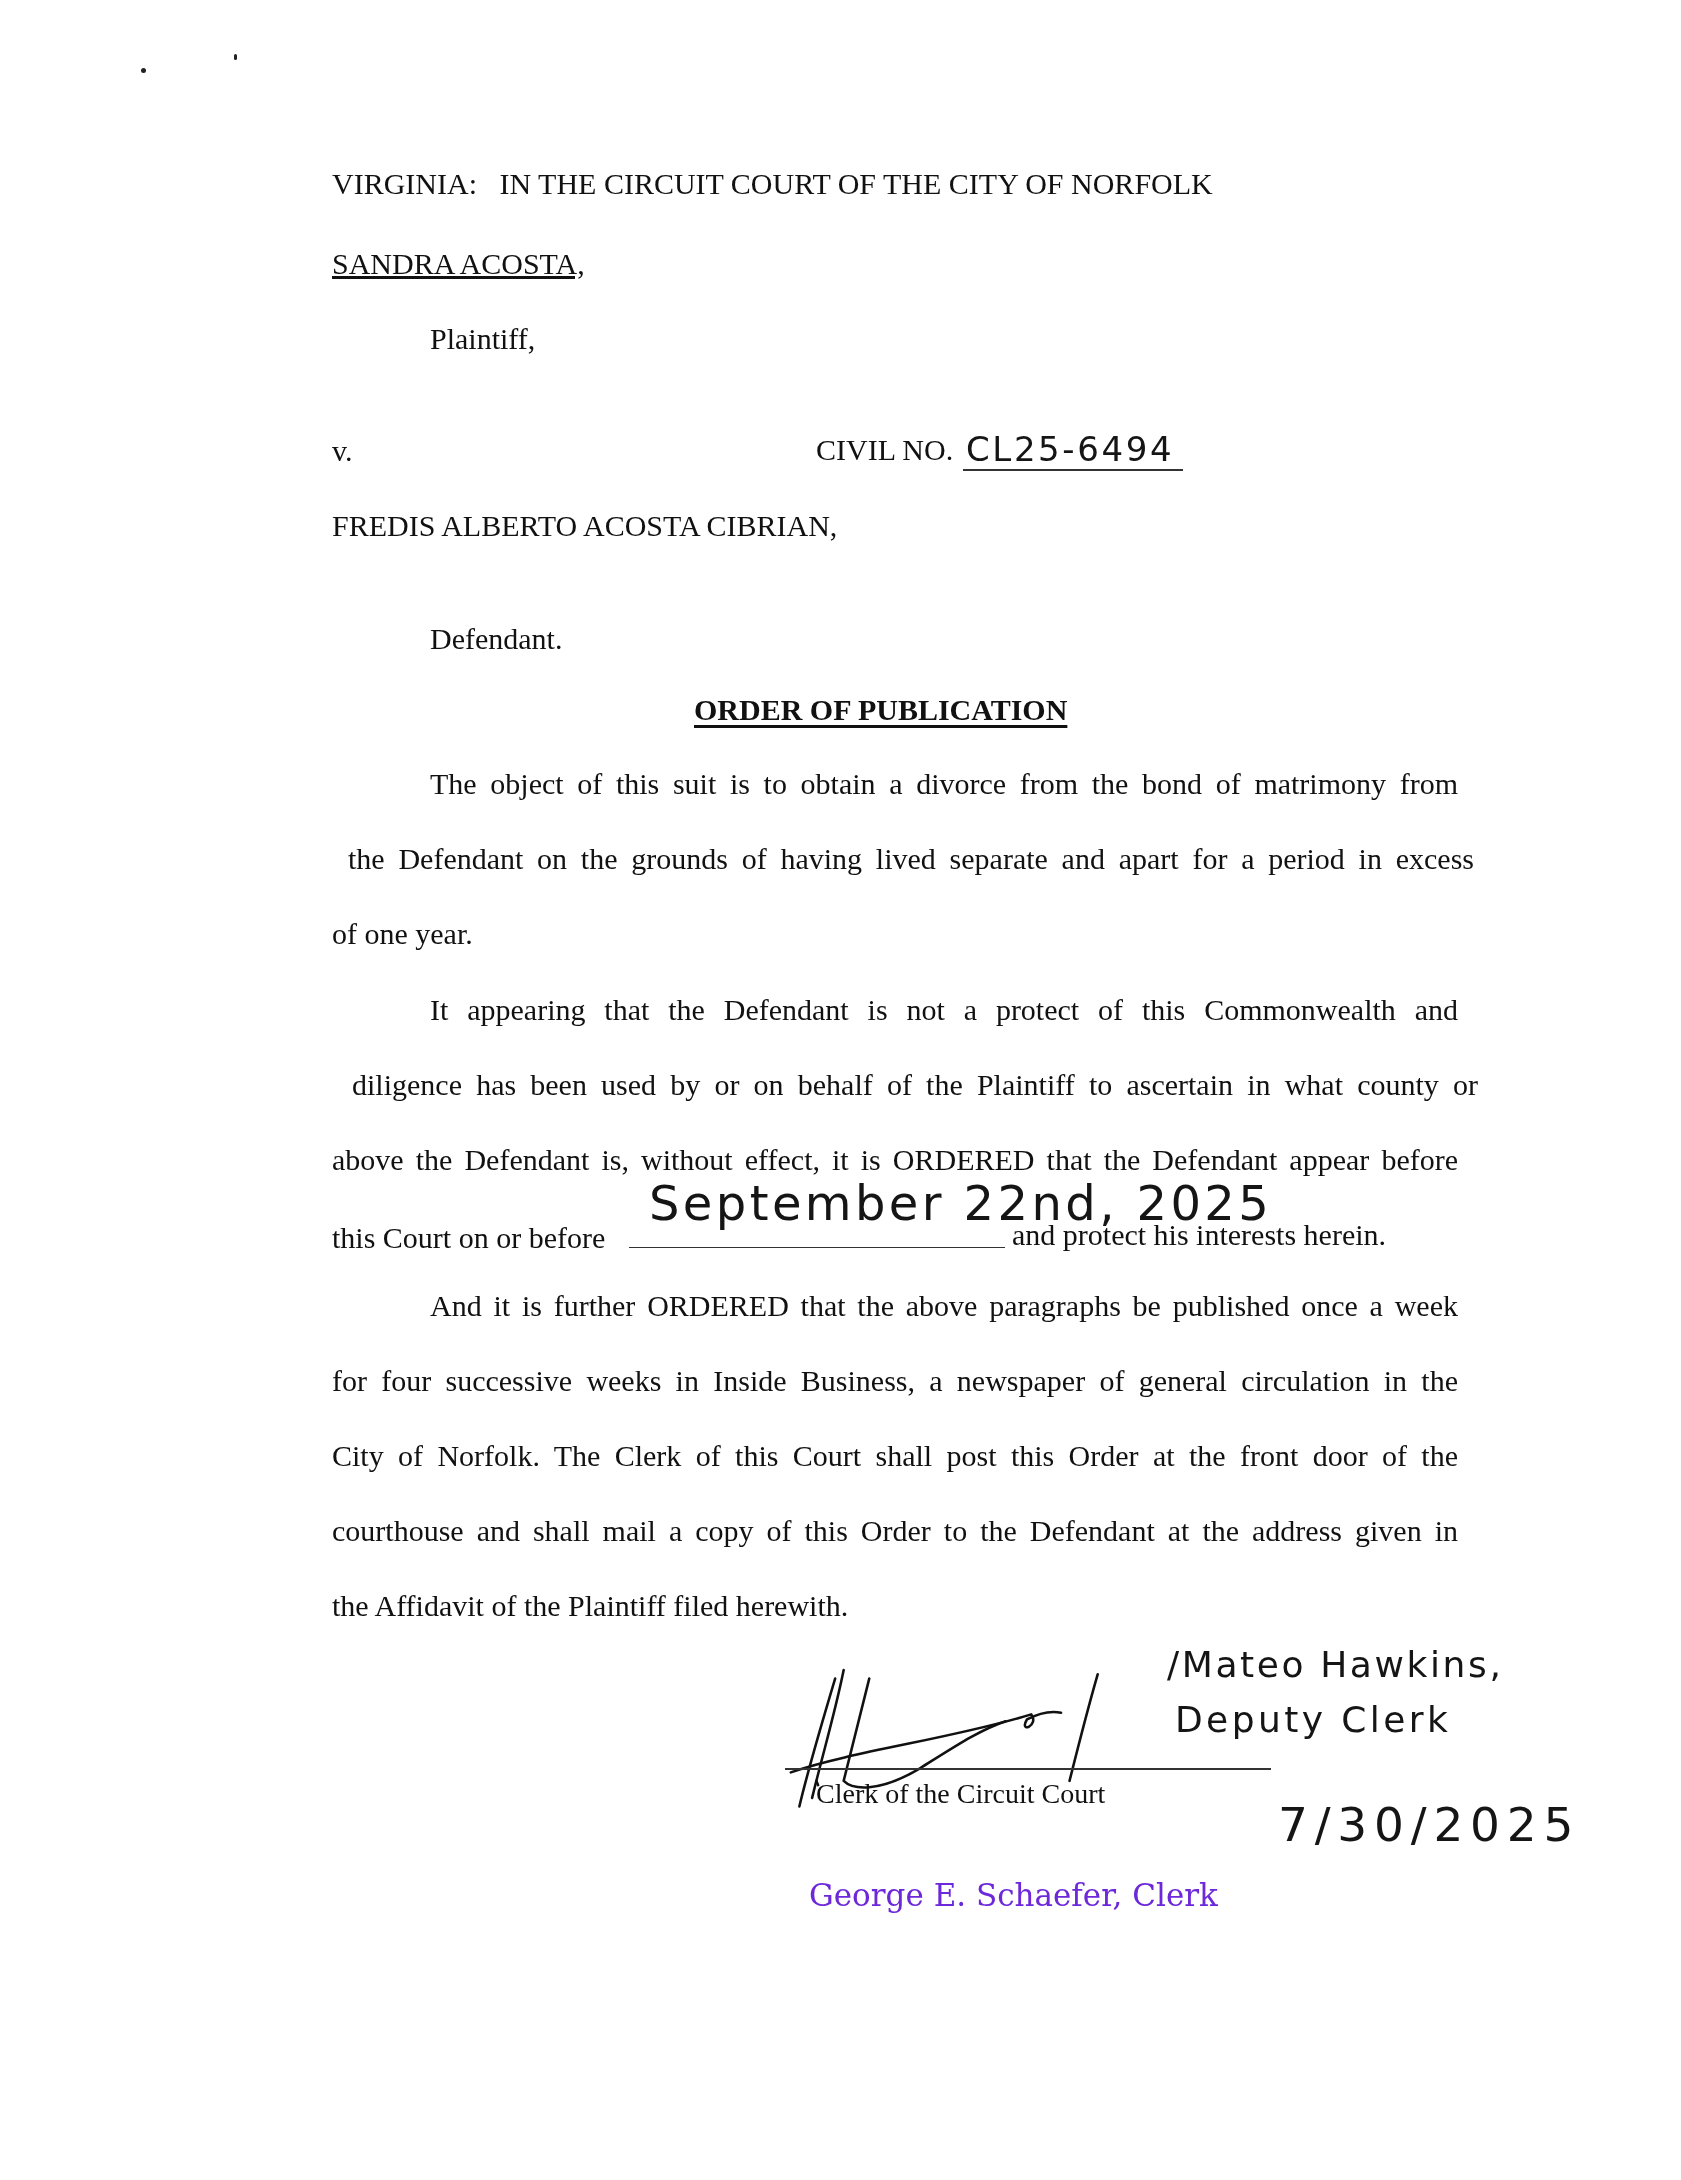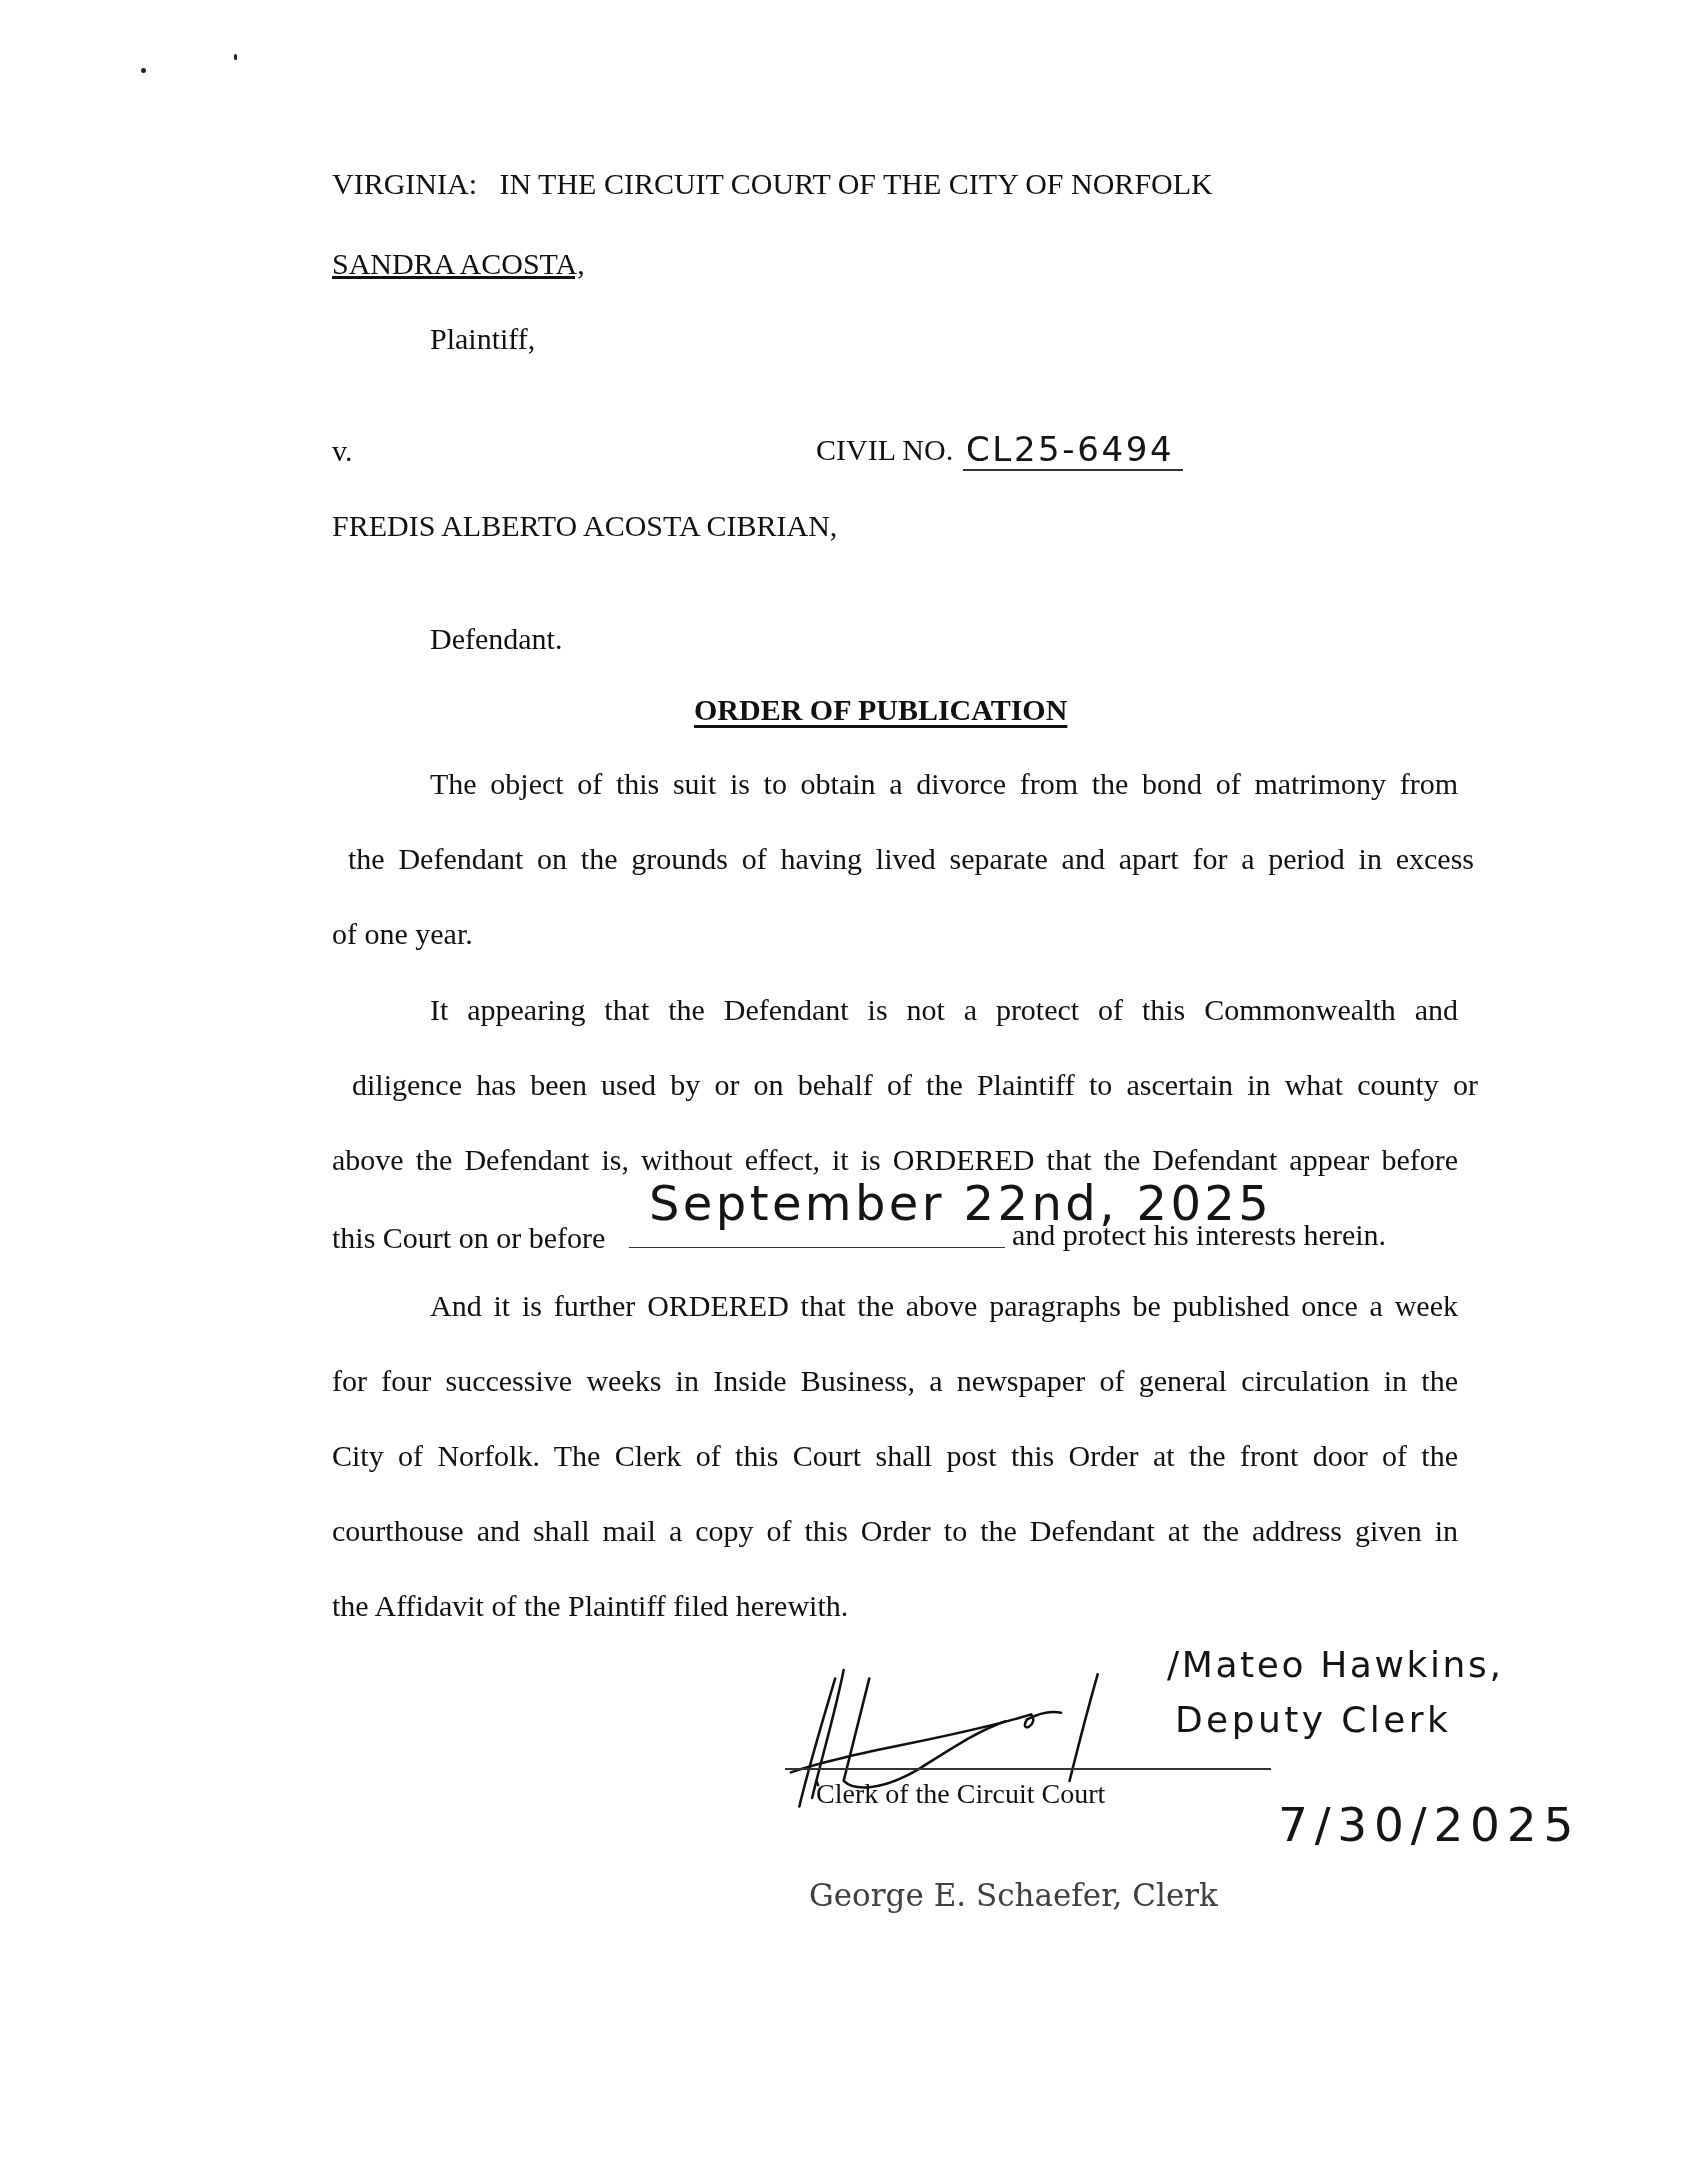--- a/index.html
+++ b/index.html
@@ -5,21 +5,21 @@
   html, body { margin:0; padding:0; background:#ffffff; }
   body { width:1681px; height:2181px; position:relative; overflow:hidden;
          font-family:"Liberation Serif", "DejaVu Serif", serif; color:#111; }
   .t { position:absolute; white-space:nowrap; font-size:30px; line-height:34px; }
   .hand { position:absolute; white-space:nowrap; font-family:"DejaVu Sans", sans-serif;
           color:#151515; font-style:italic; letter-spacing:1.7px; }
   .mark { position:absolute; background:#222; border-radius:50%; }
   .title { font-weight:bold; text-decoration:underline; text-decoration-thickness:2.6px; text-underline-offset:5.1px; font-size:30px; }
   .rule { position:absolute; height:1.7px; background:#333; }
   svg { position:absolute; overflow:visible; }
-  .gs { font-family:"DejaVu Serif", serif; font-size:31px; color:#404040; }
+  .gs { font-family:"DejaVu Serif", serif; font-size:31px; color:#6d28d9; }
 </style>
 </head>
 <body>
 
 <div class="mark" style="left:141px;top:68px;width:5.1px;height:5.1px;"></div>
 <div class="mark" style="left:234px;top:54px;width:3.4px;height:6px;border-radius:1.7px;"></div>
 
 <div class="t" style="left:332px;top:167px;white-space:pre;">VIRGINIA:   IN THE CIRCUIT COURT OF THE CITY OF NORFOLK</div>
 
 <div class="t" style="left:332px;top:247px;text-decoration:underline;">SANDRA ACOSTA,</div>

